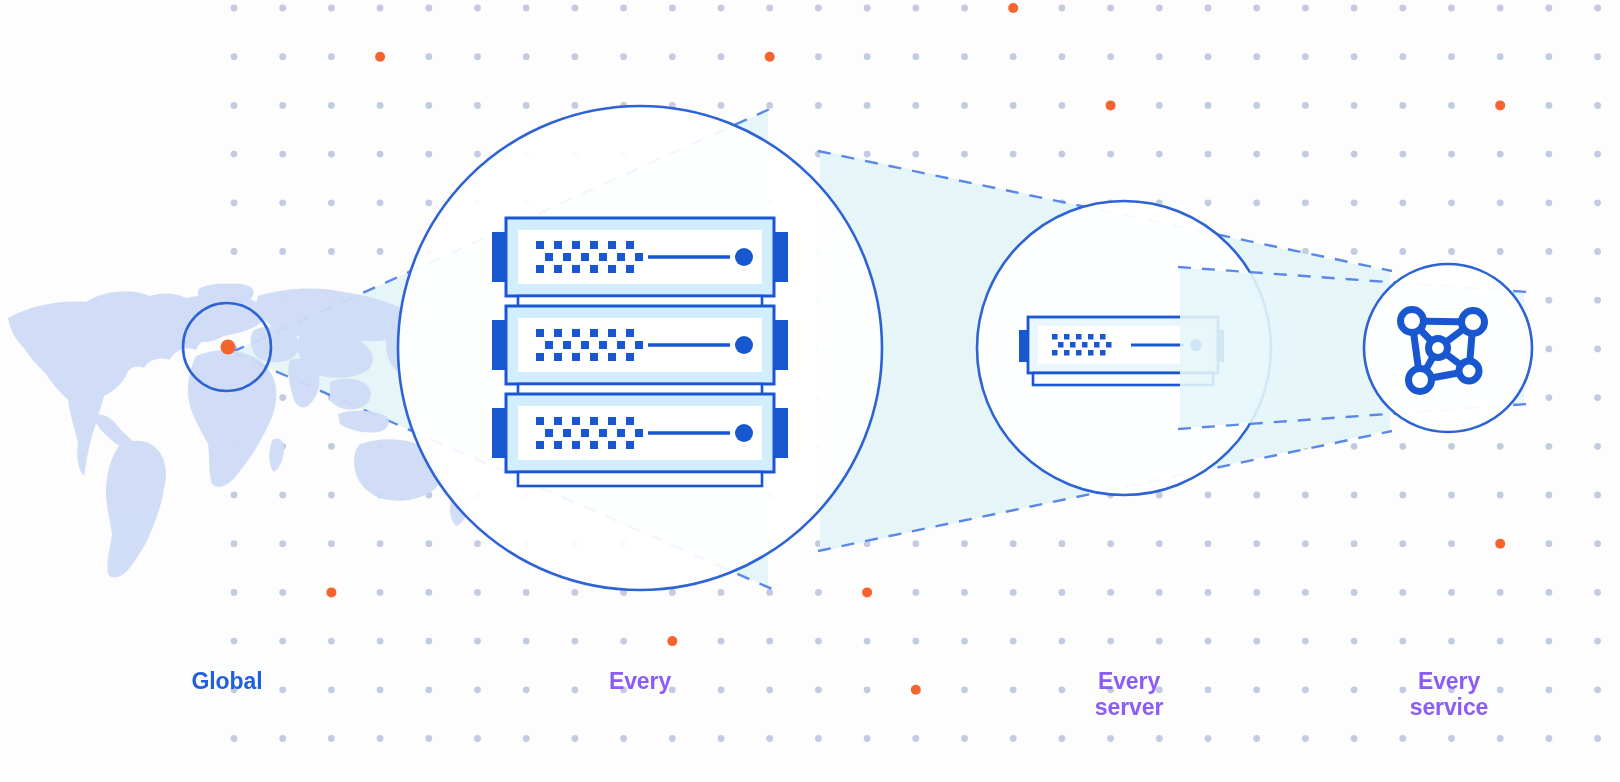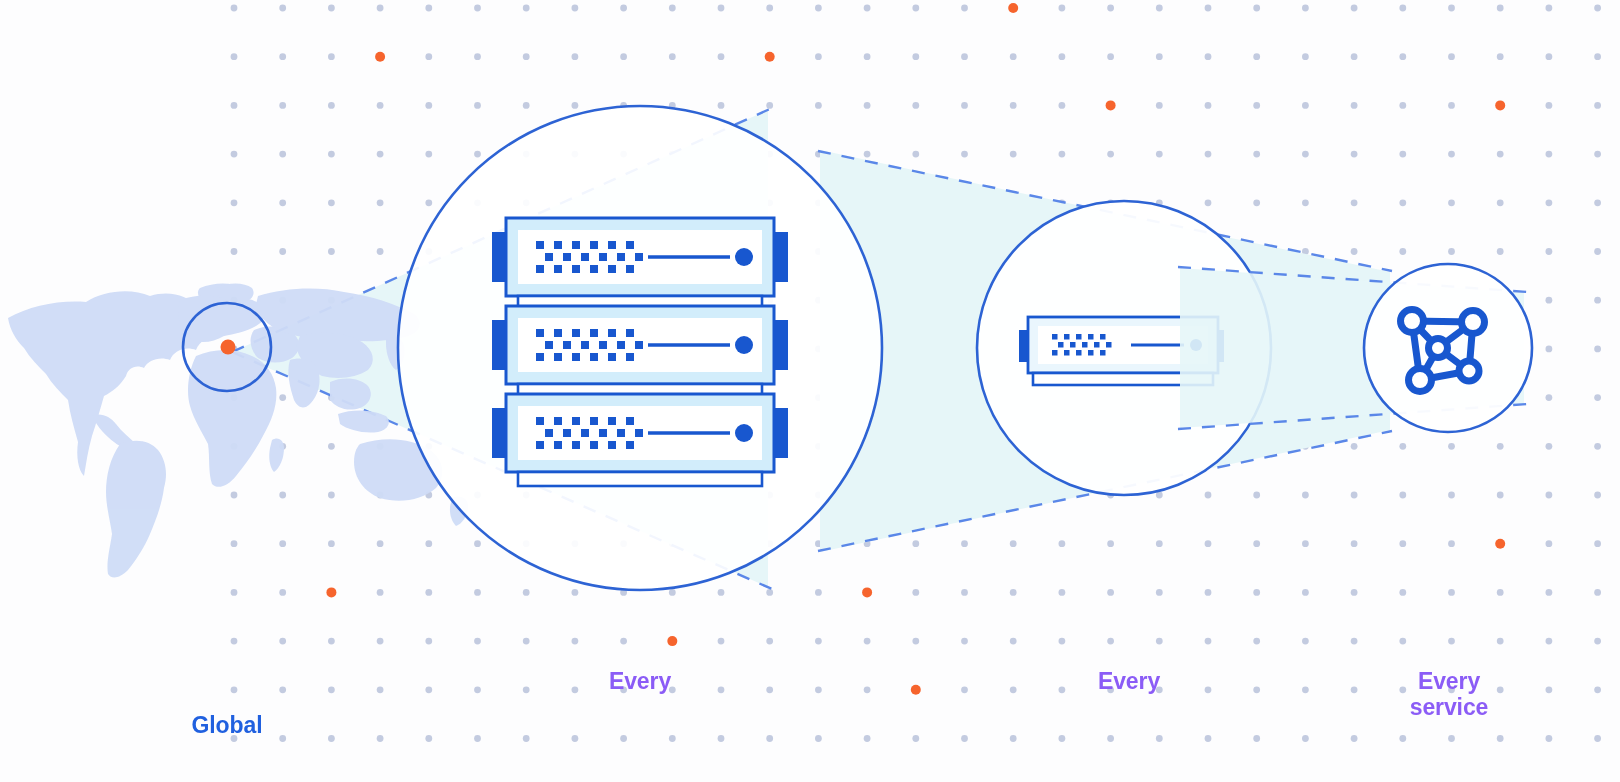--- a/index.html
+++ b/index.html
@@ -25,21 +25,21 @@
     position:absolute;
     text-align:center;
     font-size:23px;
     line-height:1.15;
     font-weight:700;
     color:#8b5cf6;
     letter-spacing:-0.1px;
     white-space:pre;
     user-select:none;
   }
-  .label.accent{ color:#2060df;margin-top:44px; }
+  .label.accent{ color:#2060df; }
   .lbl-line{ display:block; }
 </style>
 </head>
 <body>
 
 <div id="stage">
 
   <svg class="layer" viewBox="0 0 1620 782" preserveAspectRatio="none">
     <g id="dotgrid">
         <circle cx="234.0" cy="8.0" r="3.4" fill="#c3cbe0"></circle>
@@ -757,17 +757,17 @@
         <circle cx="331.4" cy="592.4" r="5.0" fill="#f6642d"></circle>
         <circle cx="867.1" cy="592.4" r="5.0" fill="#f6642d"></circle>
         <circle cx="672.3" cy="641.1" r="5.0" fill="#f6642d"></circle>
         <circle cx="915.8" cy="689.8" r="5.0" fill="#f6642d"></circle>
       </g>
   </svg>
 
   <div id="labels">
       <div class="label accent" style="left: 67px; top: 668px; width: 320px;"><span class="lbl-line">Global</span></div>
       <div class="label" style="left: 480px; top: 668px; width: 320px;"><span class="lbl-line">Every</span></div>
-      <div class="label" style="left: 969px; top: 668px; width: 320px;"><span class="lbl-line">Every</span></div>
+      <div class="label" style="left: 969px; top: 668px; width: 320px;"><span class="lbl-line">Every</span><span class="lbl-line">server</span></div>
       <div class="label" style="left: 1289px; top: 668px; width: 320px;"><span class="lbl-line">Every</span><span class="lbl-line">service</span></div>
     </div>
 
 </div>
 
 </body></html>

